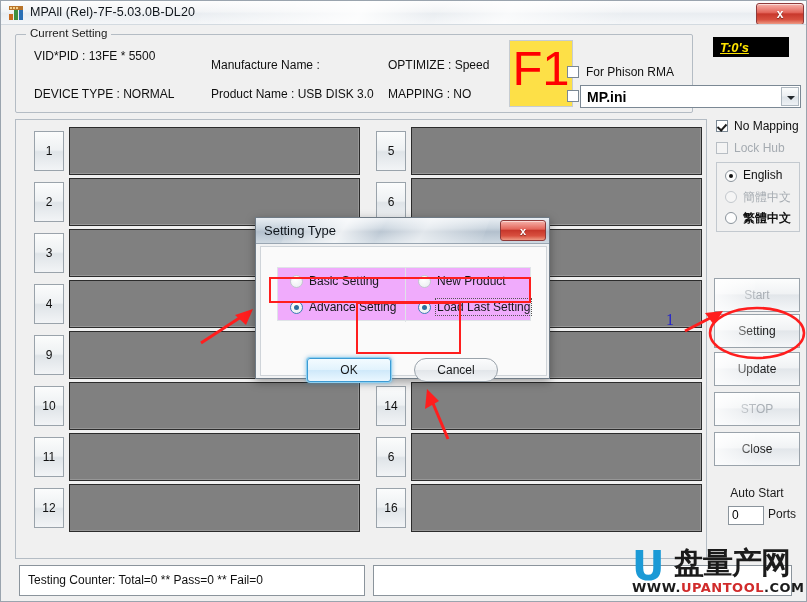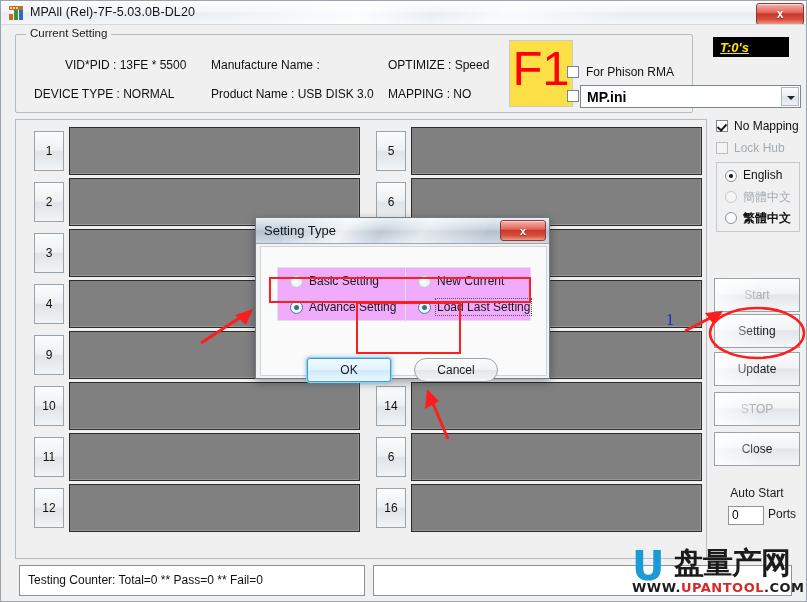--- a/index.html
+++ b/index.html
@@ -304,21 +304,21 @@
       <rect x="8" y="2" width="2" height="2" fill="#f5d08a"></rect>
     </svg>
     <div class="tb-title">MPAll (Rel)-7F-5.03.0B-DL20</div>
     <div class="tb-close">
       <span>x</span>
     </div>
   </div>
 
   <div class="grp">
     <div class="grp-cap">Current Setting</div>
-    <div class="cs-cell" style="left:18px;top:23px;margin-left:31px;">VID*PID : 13FE * 5500</div>
+    <div class="cs-cell" style="left:18px;top:14px;">VID*PID : 13FE * 5500</div>
     <div class="cs-cell" style="left:18px;top:52px;">DEVICE TYPE : NORMAL</div>
     <div class="cs-cell" style="left:195px;top:23px;">Manufacture Name :</div>
     <div class="cs-cell" style="left:195px;top:52px;">Product Name : USB DISK 3.0</div>
     <div class="cs-cell" style="left:372px;top:23px;">OPTIMIZE : Speed</div>
     <div class="cs-cell" style="left:372px;top:52px;">MAPPING : NO</div>
   </div>
 
   <div class="f1box">
     <span>F1</span>
   </div>
@@ -487,21 +487,21 @@
       <div class="m-inner">
         <div class="m-div"></div>
 
         <div class="mrad off" style="left:12px;top:7px;"></div>
         <div class="mlbl" style="left:31px;top:6px;">Basic Setting</div>
 
         <div class="mrad on" style="left:12px;top:33px;"></div>
         <div class="mlbl" style="left:31px;top:32px;">Advance Setting</div>
 
         <div class="mrad off" style="left:140px;top:7px;"></div>
-        <div class="mlbl" style="left:159px;top:6px;">New Current</div>
+        <div class="mlbl" style="left:159px;top:6px;">New Product</div>
 
         <div class="mrad on" style="left:140px;top:33px;"></div>
         <div class="mlbl focus" style="left:159px;top:32px;">Load Last Setting</div>
       </div>
 
       <div class="mbtn ok">
         <span>OK</span>
       </div>
       <div class="mbtn cancel">
         <span>Cancel</span>

